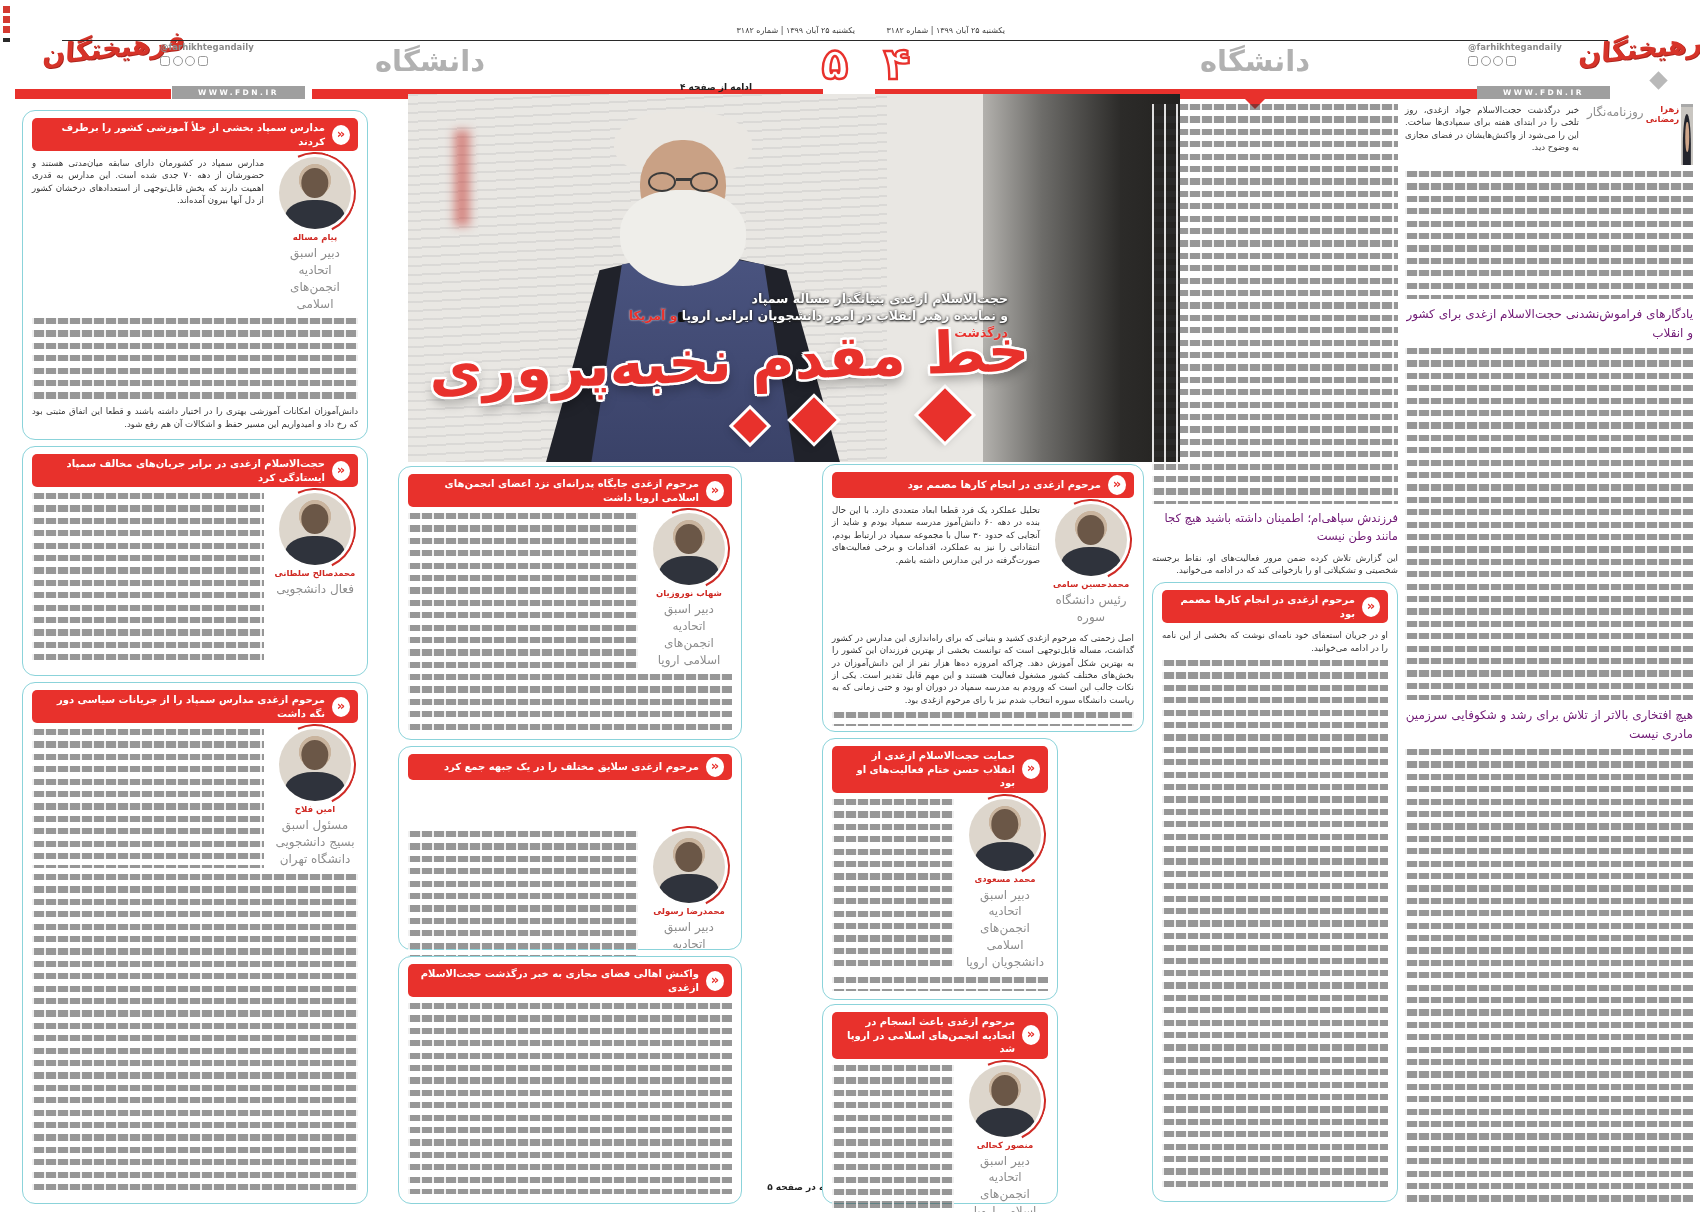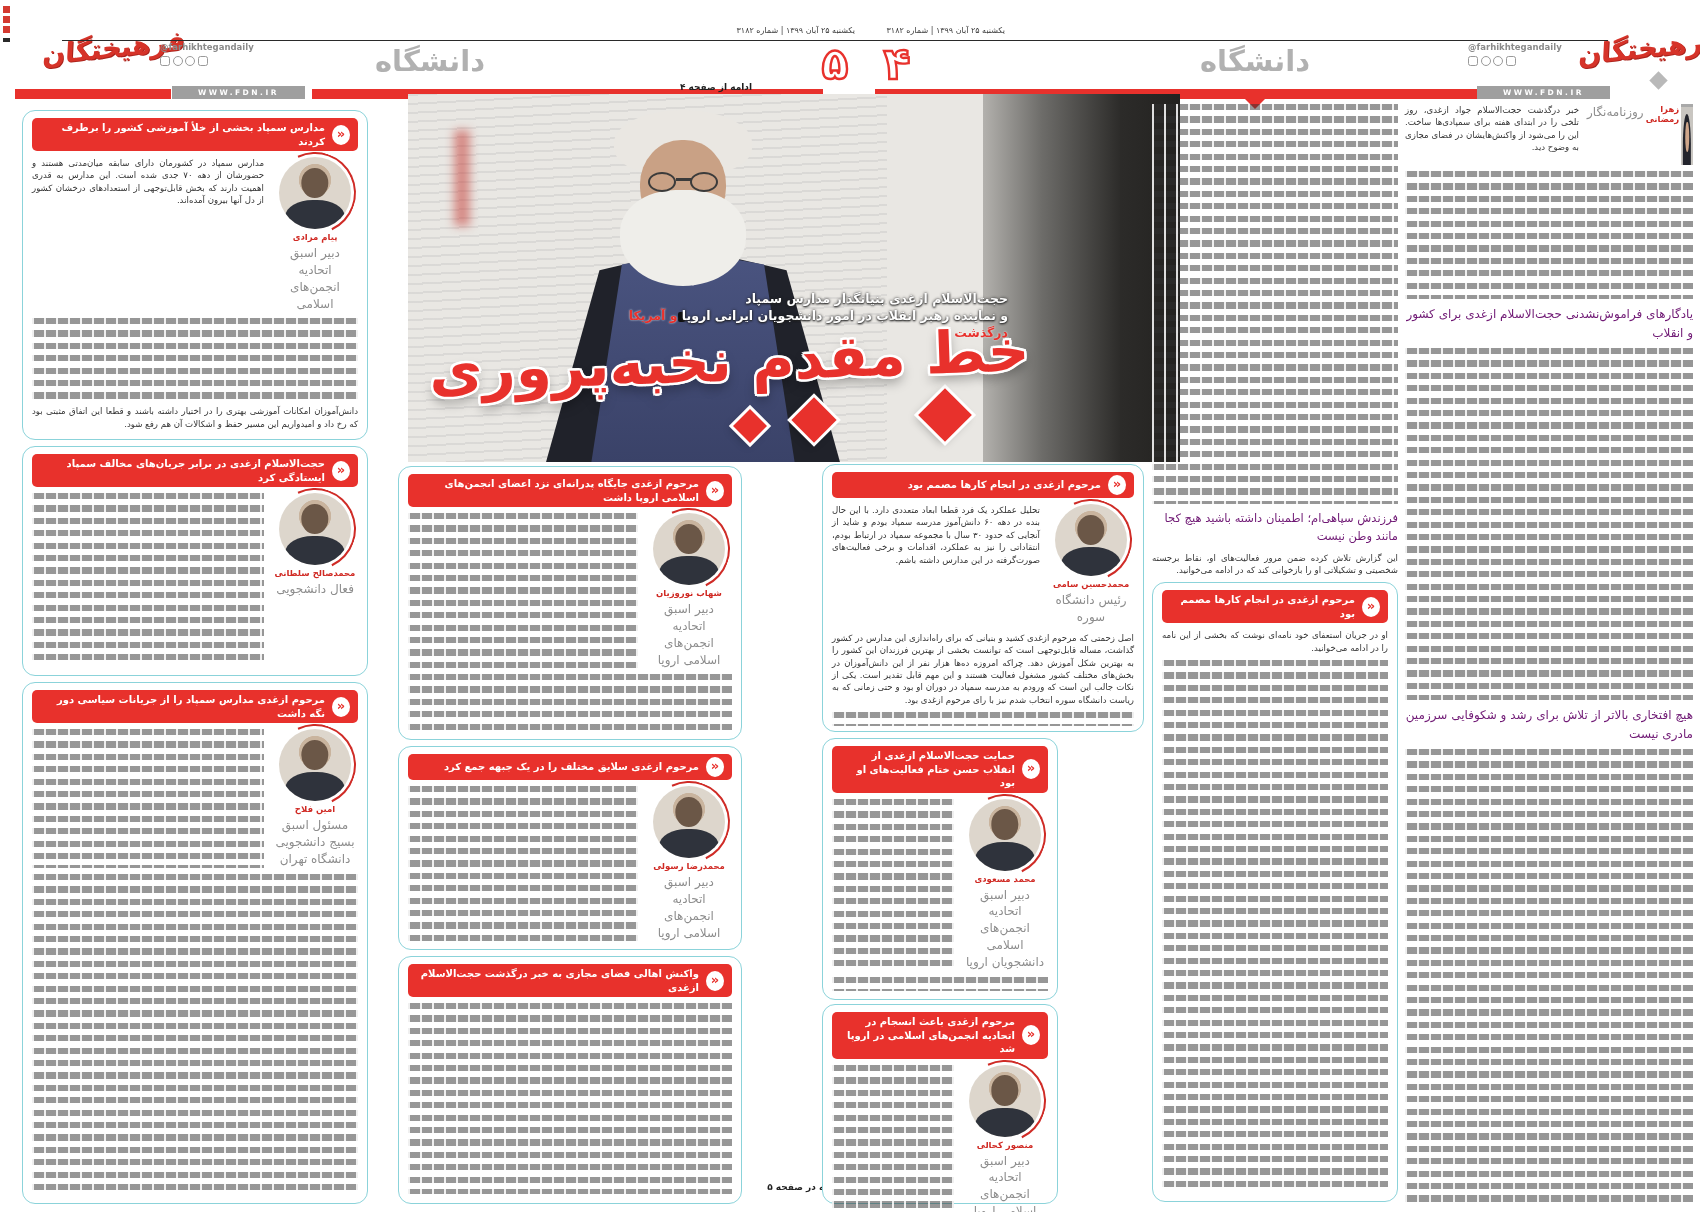--- a/index.html
+++ b/index.html
@@ -126,21 +126,21 @@
     <div class="abs" style="left:206px;top:16px;width:138px;height:66px;background:#eae7e2;border-radius:50% 50% 42% 42%;"></div>
     <div class="abs" style="left:232px;top:46px;width:86px;height:92px;background:#c9a185;border-radius:48%;"></div>
     <div class="abs" style="left:212px;top:96px;width:126px;height:96px;background:#efeeea;border-radius:44% 44% 50% 50%;"></div>
     <div class="abs" style="left:240px;top:78px;width:28px;height:20px;border:2.5px solid #3b3b3b;border-radius:50%;"></div>
     <div class="abs" style="left:282px;top:78px;width:28px;height:20px;border:2.5px solid #3b3b3b;border-radius:50%;"></div>
     <div class="abs" style="left:268px;top:84px;width:16px;height:2.5px;background:#3b3b3b;"></div>
     <div class="abs" style="left:270px;top:218px;width:7px;height:10px;background:#111;border-radius:2px;"></div>
   </div>
 
   <div class="abs kicker" style="left:600px;top:290px;width:408px;">
-    <div>حجت‌الاسلام ازغدی بنیانگذار مدارس سمپاد</div>
+    <div>حجت‌الاسلام ازغدی بنیانگذار مساله سمپاد</div>
     <div>
       <span>و نماینده رهبر انقلاب در امور دانشجویان ایرانی اروپا</span>
       <span class="red">و آمریکا درگذشت</span>
     </div>
   </div>
   <div class="abs diamond" style="left:738px;top:414px;width:24px;height:24px;"></div>
   <div class="abs diamond" style="left:798px;top:404px;width:32px;height:32px;"></div>
   <div class="abs diamond" style="left:926px;top:396px;width:38px;height:38px;"></div>
   <div class="abs headline" style="left:470px;top:326px;width:560px;height:92px;">خط مقدم نخبه‌پروری</div>
 
@@ -241,21 +241,21 @@
     <div class="bar">
       <span class="qicon">«</span>
       <span>مدارس سمپاد بخشی از خلأ آموزشی کشور را برطرف کردند</span>
     </div>
     <div class="row" style="flex:none;">
       <div class="avatarw">
         <div class="avwrap">
           <div class="arc"></div>
           <div class="avatar"></div>
         </div>
-        <div class="aname">پیام مرادی</div>
+        <div class="aname">پیام مساله</div>
         <div class="arole">دبیر اسبق اتحادیه انجمن‌های اسلامی</div>
       </div>
       <div class="bodytext" style="flex:1;">مدارس سمپاد در کشورمان دارای سابقه میان‌مدتی هستند و حضورشان از دهه ۷۰ جدی شده است. این مدارس به قدری اهمیت دارند که بخش قابل‌توجهی از استعدادهای درخشان کشور از دل آنها بیرون آمده‌اند.</div>
     </div>
     <div class="fill" style="flex:1;"></div>
     <div class="bodytext">دانش‌آموزان امکانات آموزشی بهتری را در اختیار داشته باشند و قطعا این اتفاق مثبتی بود که رخ داد و امیدواریم این مسیر حفظ و اشکالات آن هم رفع شود.</div>
   </div>
 
   <div class="abs artbox" style="left:22px;top:446px;width:346px;height:230px;">
     <div class="bar">
@@ -311,21 +311,21 @@
       <div class="fill" style="flex:1;min-height:116px;"></div>
     </div>
     <div class="fill" style="flex:1;"></div>
   </div>
 
   <div class="abs artbox" style="left:398px;top:746px;width:344px;height:204px;">
     <div class="bar">
       <span class="qicon">«</span>
       <span>مرحوم ازغدی سلایق مختلف را در یک جبهه جمع کرد</span>
     </div>
-    <div class="row" style="flex:1;">
+    <div class="row" style="flex:1;margin-top:45px;">
       <div class="avatarw">
         <div class="avwrap">
           <div class="arc"></div>
           <div class="avatar"></div>
         </div>
         <div class="aname">محمدرضا رسولی</div>
         <div class="arole">دبیر اسبق اتحادیه انجمن‌های اسلامی اروپا</div>
       </div>
       <div class="fill" style="flex:1;"></div>
     </div>

